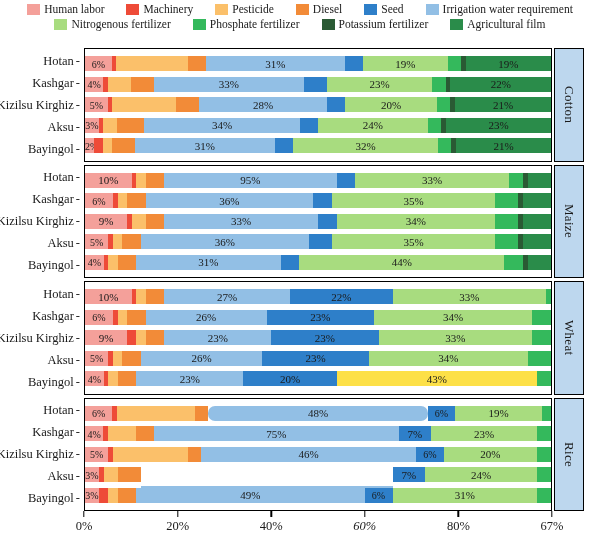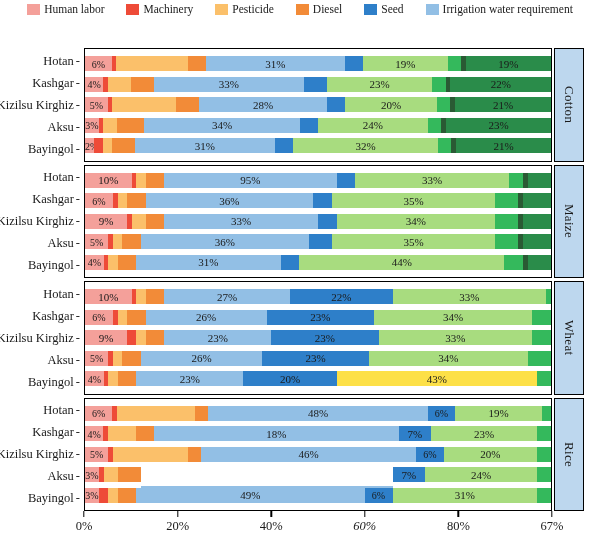--- a/index.html
+++ b/index.html
@@ -187,20 +187,38 @@
         </div>
         <div class="legend-item">
           <span class="legend-swatch" style="background: rgb(46, 127, 201);"></span>
           <span class="legend-label">Seed</span>
         </div>
         <div class="legend-item">
           <span class="legend-swatch" style="background: rgb(146, 191, 229);"></span>
           <span class="legend-label">Irrigation water requirement</span>
         </div>
       </div>
+      <div class="legend-row">
+        <div class="legend-item">
+          <span class="legend-swatch" style="background: rgb(168, 220, 127);"></span>
+          <span class="legend-label">Nitrogenous fertilizer</span>
+        </div>
+        <div class="legend-item">
+          <span class="legend-swatch" style="background: rgb(52, 185, 92);"></span>
+          <span class="legend-label">Phosphate fertilizer</span>
+        </div>
+        <div class="legend-item">
+          <span class="legend-swatch" style="background: rgb(42, 90, 52);"></span>
+          <span class="legend-label">Potassium fertilizer</span>
+        </div>
+        <div class="legend-item">
+          <span class="legend-swatch" style="background: rgb(42, 140, 74);"></span>
+          <span class="legend-label">Agricultural film</span>
+        </div>
+      </div>
     </div>
 
   <div class="plot">
       <div class="panel" style="top: 0px; height: 113.5px;">
         <div class="bars">
           <div class="bar">
             <div class="seg" style="width: 6%; background: rgb(244, 160, 154);">
               <span class="seg-label" style="font-size: 10px;">6%</span>
             </div>
             <div class="seg" style="width: 1%; background: rgb(238, 75, 56);"></div>
@@ -491,40 +509,40 @@
       </div>
       <div class="panel" style="top: 349.5px; height: 113.5px;">
         <div class="bars">
           <div class="bar">
             <div class="seg" style="width: 6%; background: rgb(244, 160, 154);">
               <span class="seg-label" style="font-size: 10px;">6%</span>
             </div>
             <div class="seg" style="width: 1%; background: rgb(238, 75, 56);"></div>
             <div class="seg" style="width: 17%; background: rgb(251, 192, 106);"></div>
             <div class="seg" style="width: 3%; background: rgb(242, 139, 56);"></div>
-            <div class="seg" style="width: 48%; background: rgb(146, 191, 229);">
+            <div class="seg" style="width: 48%; background: rgb(146, 191, 229); border-radius: 7px;">
               <span class="seg-label">48%</span>
             </div>
             <div class="seg" style="width: 6%; background: rgb(46, 127, 201);">
               <span class="seg-label" style="font-size: 10px;">6%</span>
             </div>
             <div class="seg" style="width: 19%; background: rgb(168, 220, 127);">
               <span class="seg-label">19%</span>
             </div>
             <div class="seg" style="width: 2%; background: rgb(52, 185, 92);"></div>
           </div>
           <div class="bar">
             <div class="seg" style="width: 4%; background: rgb(244, 160, 154);">
               <span class="seg-label" style="font-size: 10px;">4%</span>
             </div>
             <div class="seg" style="width: 1%; background: rgb(238, 75, 56);"></div>
             <div class="seg" style="width: 6%; background: rgb(251, 192, 106);"></div>
             <div class="seg" style="width: 4%; background: rgb(242, 139, 56);"></div>
             <div class="seg" style="width: 53%; background: rgb(146, 191, 229);">
-              <span class="seg-label">18%</span>
+              <span class="seg-label">75%</span>
             </div>
             <div class="seg" style="width: 7%; background: rgb(46, 127, 201);">
               <span class="seg-label">7%</span>
             </div>
             <div class="seg" style="width: 23%; background: rgb(168, 220, 127);">
               <span class="seg-label">23%</span>
             </div>
             <div class="seg" style="width: 3%; background: rgb(52, 185, 92);"></div>
           </div>
           <div class="bar">

